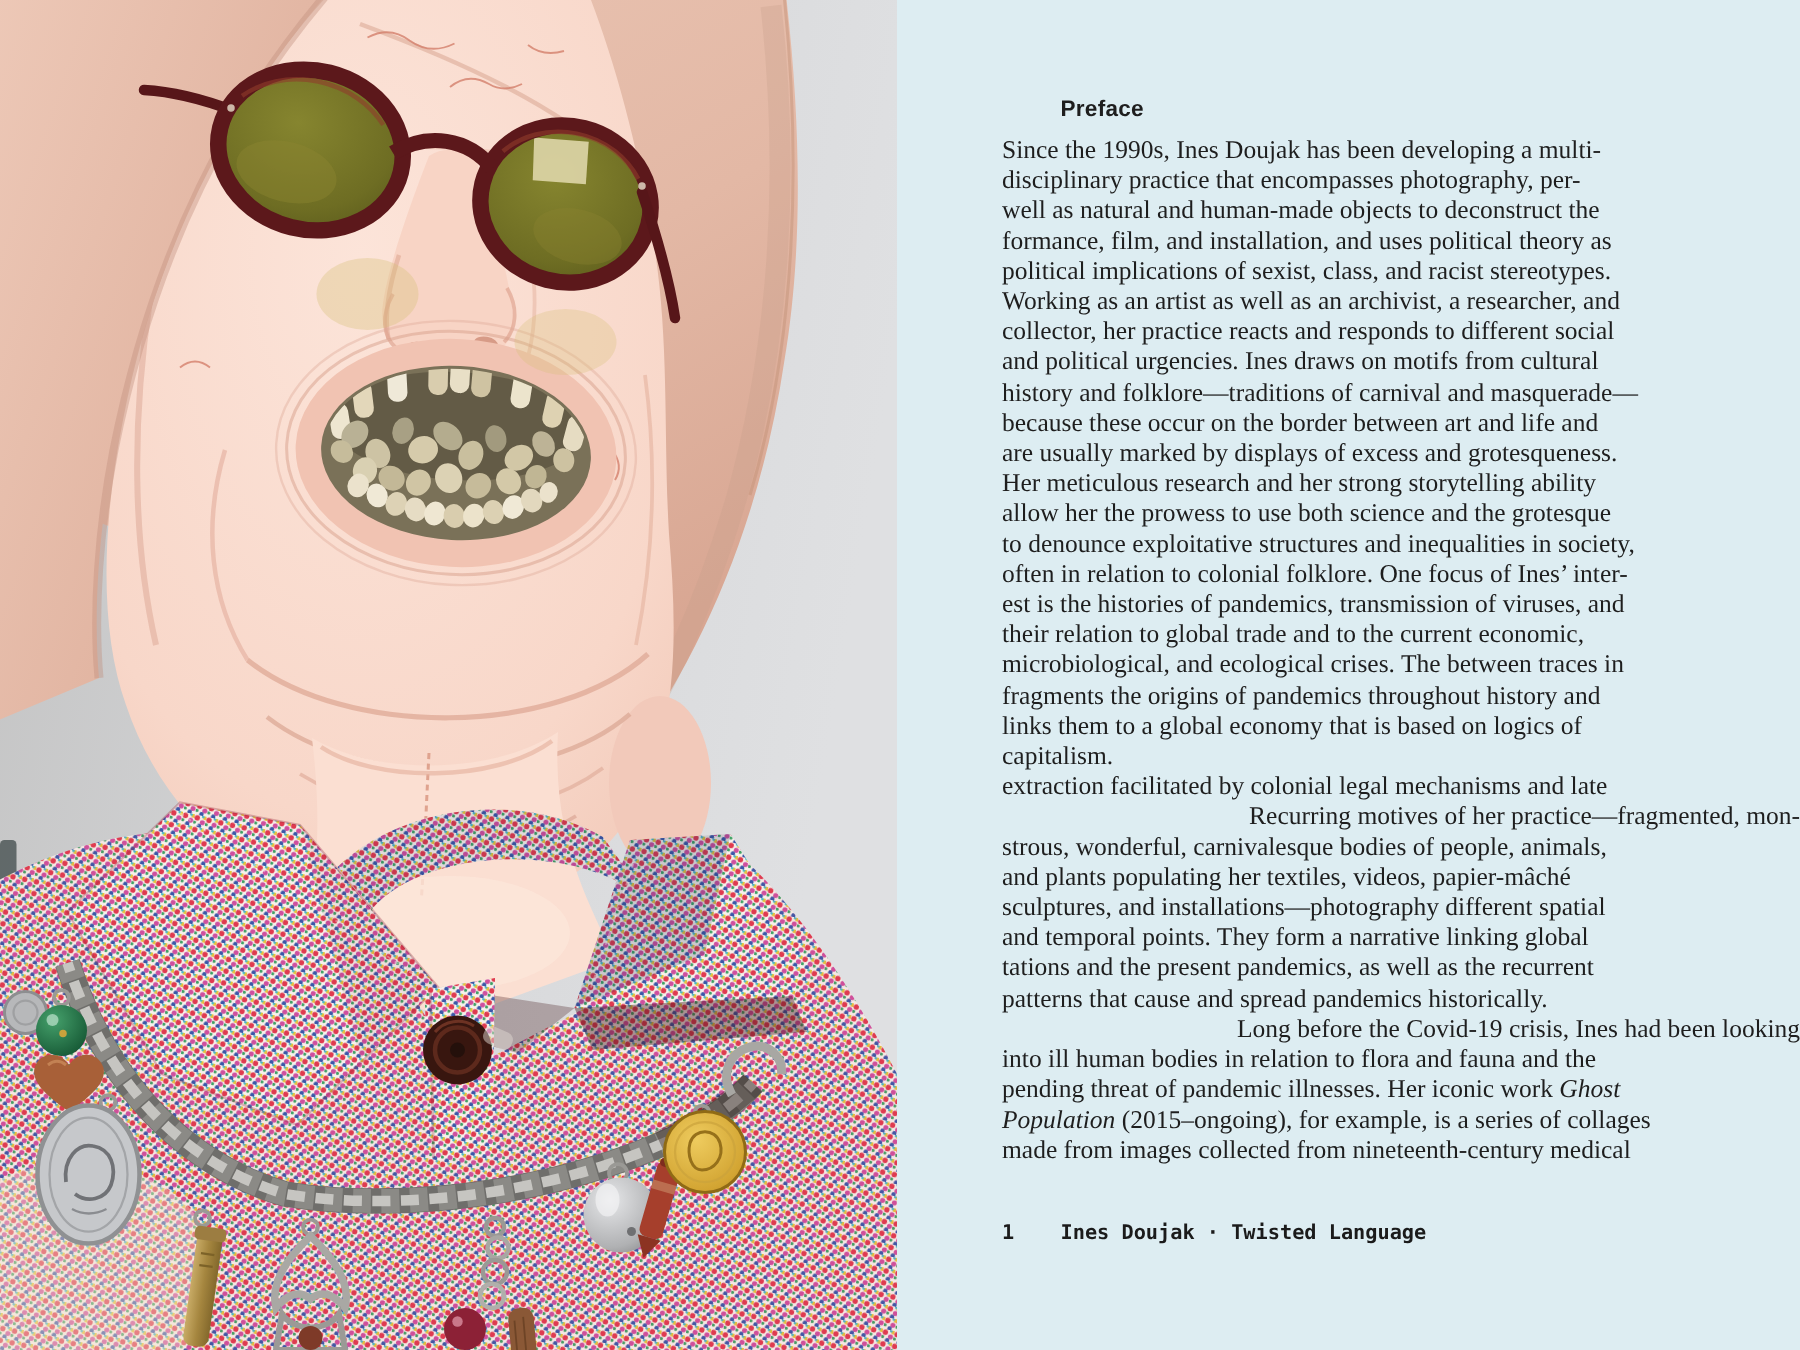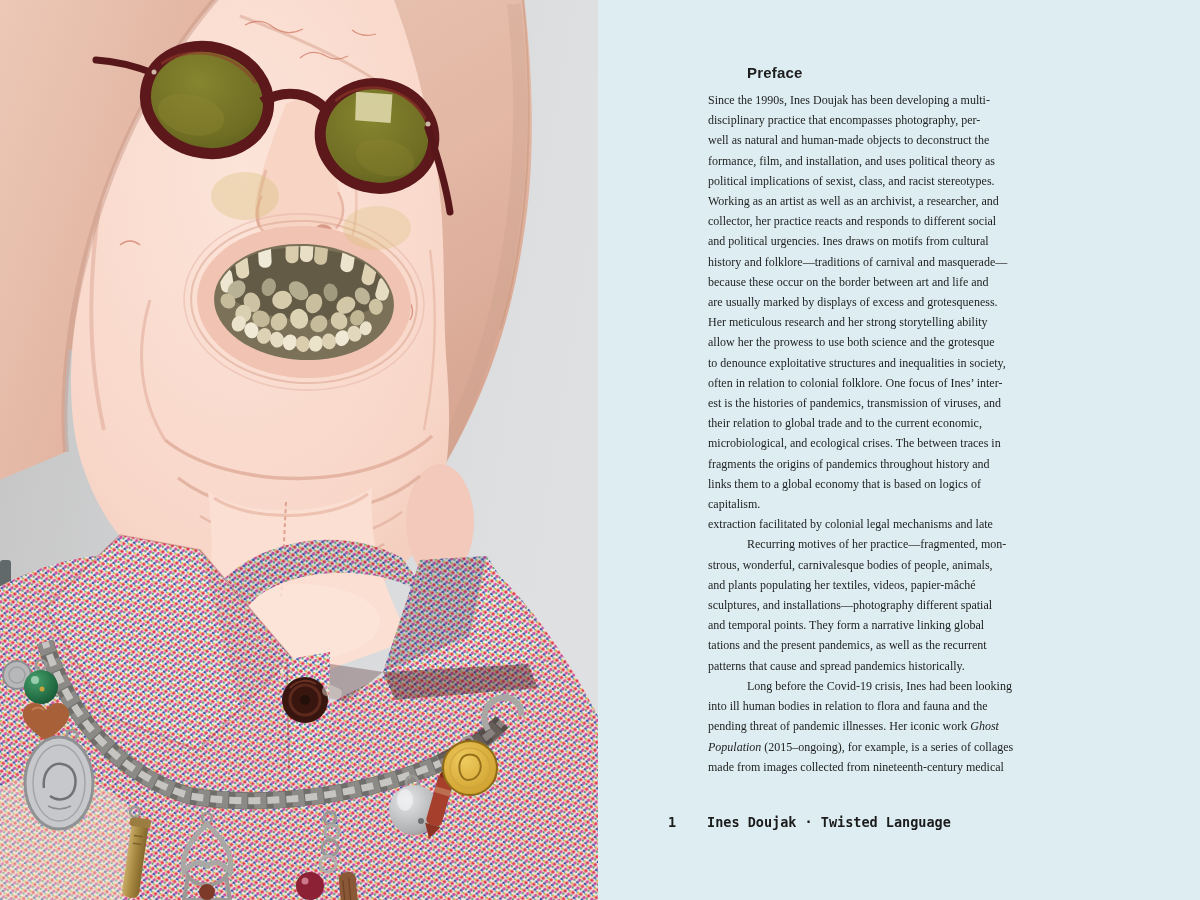--- a/index.html
+++ b/index.html
@@ -1,26 +1,26 @@
 <!DOCTYPE html>
 <html style="--p-panel_bg: #ddedf2; --p-body_text: #1e1e1e; --p-footer_text: #1b1b1b; --p-wall_gray: #cdced0; --p-hat_pink: #e7c1b0; --p-skin_pink: #f7d5c7; --p-lens_olive: #6f6e24; --p-frame_oxblood: #5c181b; --p-shirt_red: #df3a4f; --p-shirt_magenta: #cf4f9e; --p-shirt_blue: #3b57a8; --p-shirt_yellow: #e6c33c; --p-chain_silver: #a8a7a3; --p-coin_gold: #d8a83c;"><head>
 <meta charset="utf-8">
 <style>
   html,body{margin:0;padding:0;background:#888;}
   .spread{position:relative;width:1200px;height:900px;overflow:hidden;display:flex;
           font-family:"Liberation Serif",serif;background:#fff;}
   .photo-pane{position:relative;width:598px;height:900px;flex:0 0 598px;overflow:hidden;}
   .photo-pane svg{display:block;width:598px;height:900px;}
   .text-pane{position:relative;flex:1;height:900px;background:var(--p-panel_bg,#ddedf2);
-             box-sizing:border-box;padding:0 0 0 110px;}
+             box-sizing:border-box;padding:0 0 0 70px;}
   .heading{margin-top:64px;margin-left:39px;font-family:"Liberation Sans",sans-serif;
            font-weight:700;font-size:15px;letter-spacing:.2px;color:var(--p-body_text,#1e1e1e);}
-  .body-copy{margin-top:9px;font-size:12px;line-height:20.2px;color:var(--p-body_text,#1e1e1e);}
+  .body-copy{margin-top:9px;font-size:17px;line-height:20.2px;color:var(--p-body_text,#1e1e1e);}
   .body-copy .line{white-space:nowrap;}
-  .body-copy .line.indent{padding-left:39px;}
+  .body-copy .line.indent{padding-left:39px;text-align:right;}
   .body-copy i{font-style:italic;}
   .footer{position:absolute;left:70px;top:814px;display:flex;align-items:baseline;
           font-family:"DejaVu Sans Mono","Liberation Mono",monospace;font-weight:700;
           font-size:13.5px;color:var(--p-footer_text,#1b1b1b);}
   .footer .pagenum{width:39px;}
 </style>
 </head>
 <body>
 
 <div class="spread">

